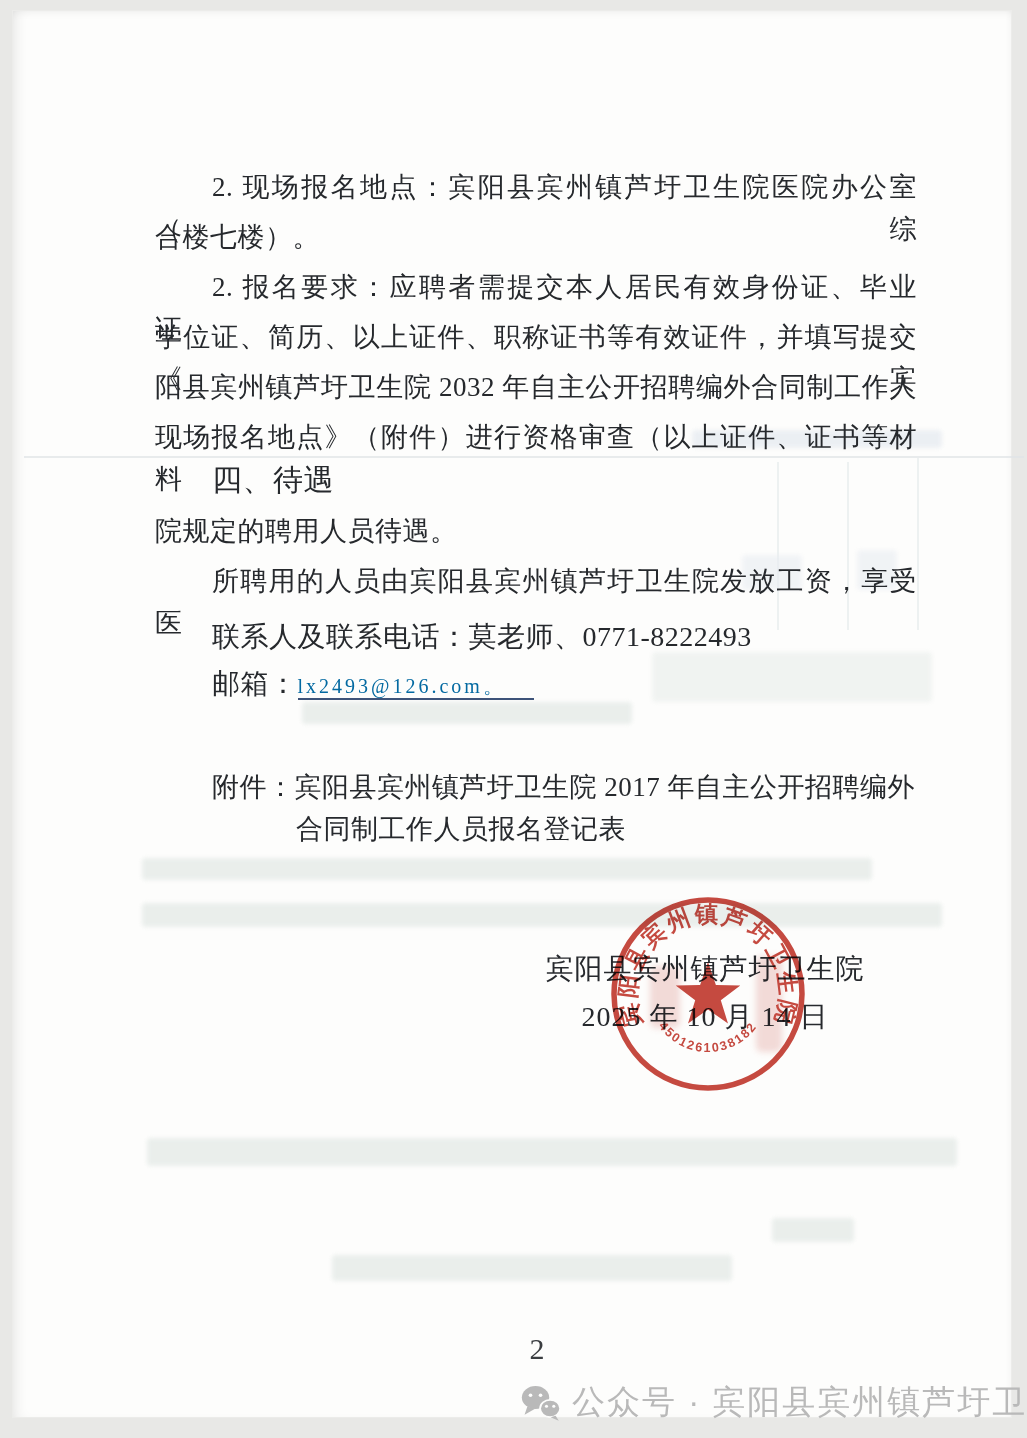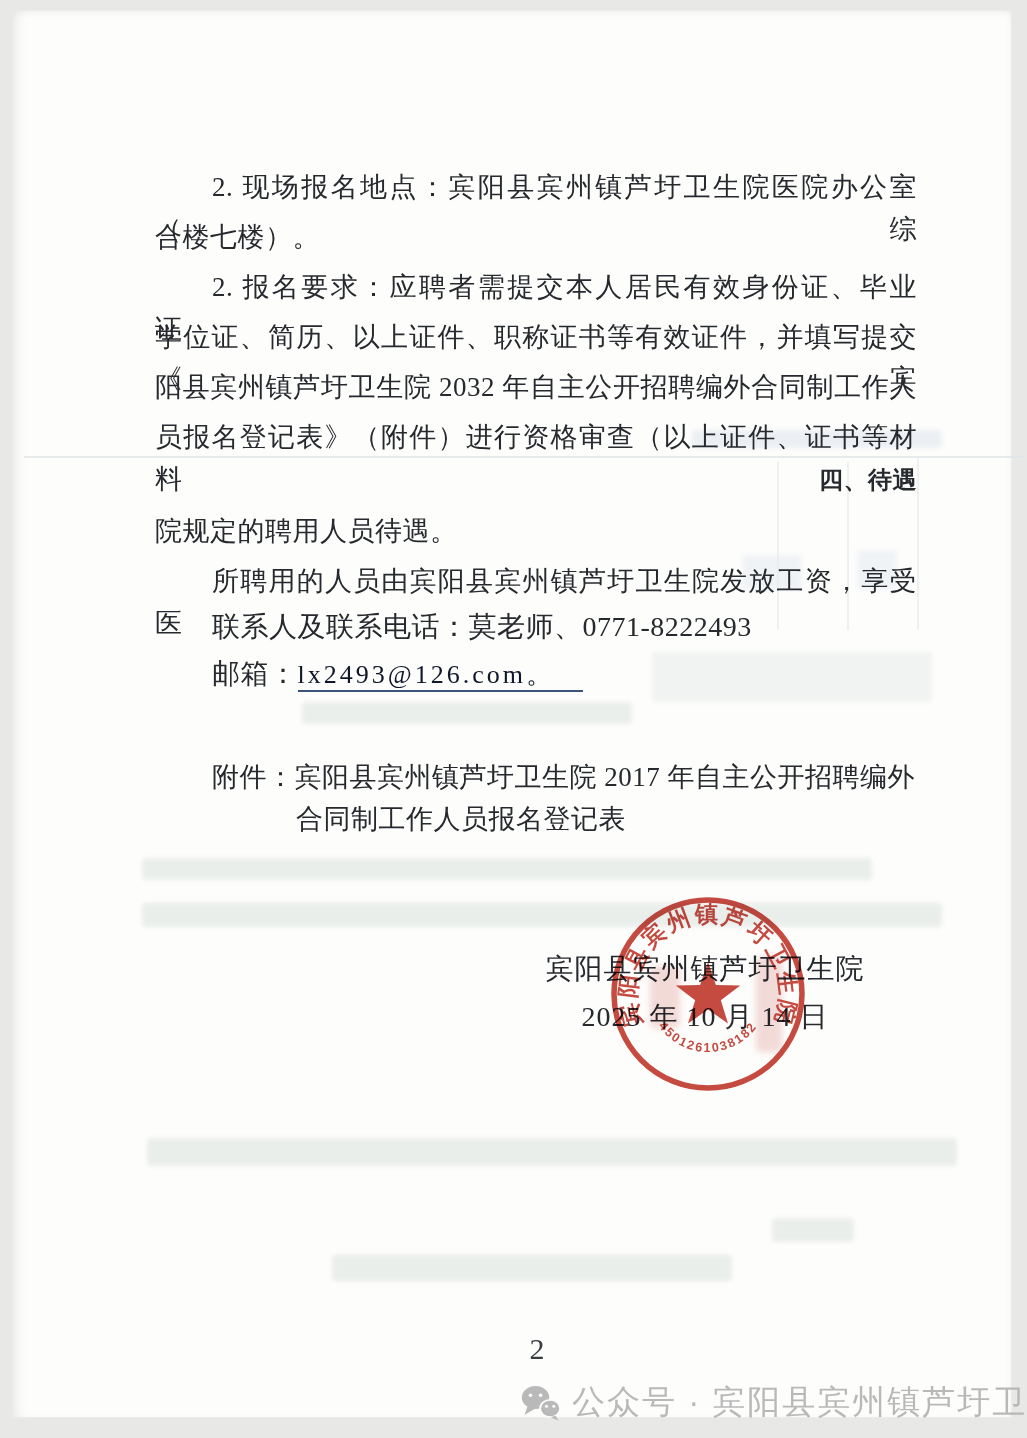--- a/index.html
+++ b/index.html
@@ -18,26 +18,26 @@
                inset -6px 0 10px -8px rgba(0,0,0,.10);
   }
   
   .content{
     position:absolute;left:143px;top:148px;width:762px;
     font-size:27px;line-height:42px;letter-spacing:.5px;
   }
   .line{height:42px;white-space:nowrap;margin-top:8px;}
   .fill{white-space:normal;text-align:justify;text-align-last:justify;}
   .indent{text-indent:57px;}
-  .heading{height:44px;line-height:44px;font-size:24px;font-weight:700;text-indent:57px;
-           font-family:"Liberation Serif","DejaVu Serif",serif;text-align:right;}
-  .contact-line{height:46px;line-height:46px;font-size:28px;text-indent:57px;margin-top:2px;}
+  .heading{height:44px;line-height:44px;font-size:30px;font-weight:400;text-indent:57px;
+           font-family:"Liberation Serif","DejaVu Serif",serif;}
+  .contact-line{height:46px;line-height:46px;font-size:28px;text-indent:57px;margin-top:12px;}
   .email-line{height:48px;line-height:48px;font-size:28px;text-indent:57px;}
   .email-value{
-    font-size:26px;letter-spacing:3px;color:#0f172a;
+    font-size:20px;letter-spacing:3px;color:#0369a1;
     border-bottom:2px solid #3d5379;padding:0 28px 1px 0;
   }
   .attachment{margin-top:58px;font-size:27px;line-height:42px;}
   .attach-l1{text-indent:57px;white-space:nowrap;}
   .attach-l2{padding-left:141px;white-space:nowrap;}
   
   .sig-block{position:absolute;left:493px;top:942px;width:400px;text-align:center;}
   .sig-org{font-size:28px;line-height:34px;letter-spacing:1px;}
   .sig-date{font-size:28px;line-height:34px;margin-top:14px;letter-spacing:1px;}
   
@@ -95,21 +95,21 @@
   <div class="artifact ghost g-i"></div>
   <div class="artifact ghost g-j"></div>
 
   <div class="content">
     <div class="line fill indent">2. 现场报名地点：宾阳县宾州镇芦圩卫生院医院办公室（综</div>
     <div class="line">合楼七楼）。</div>
 
     <div class="line fill indent">2. 报名要求：应聘者需提交本人居民有效身份证、毕业证、</div>
     <div class="line fill">学位证、简历、以上证件、职称证书等有效证件，并填写提交《宾</div>
     <div class="line fill">阳县宾州镇芦圩卫生院 2032 年自主公开招聘编外合同制工作人</div>
-    <div class="line fill">员报名登记表》（附件）进行资格审查（以上证件、证书等材料</div>
+    <div class="line fill">现场报名地点》（附件）进行资格审查（以上证件、证书等材料</div>
 
     <div class="heading">四、待遇</div>
     <div class="line">院规定的聘用人员待遇。</div>
     <div class="line fill indent">所聘用的人员由宾阳县宾州镇芦圩卫生院发放工资，享受医</div>
 
     <div class="contact-line">联系人及联系电话：莫老师、0771-8222493</div>
     <div class="email-line">
       <span>邮箱：</span><span class="email-value">lx2493@126.com。</span>
     </div>
 

